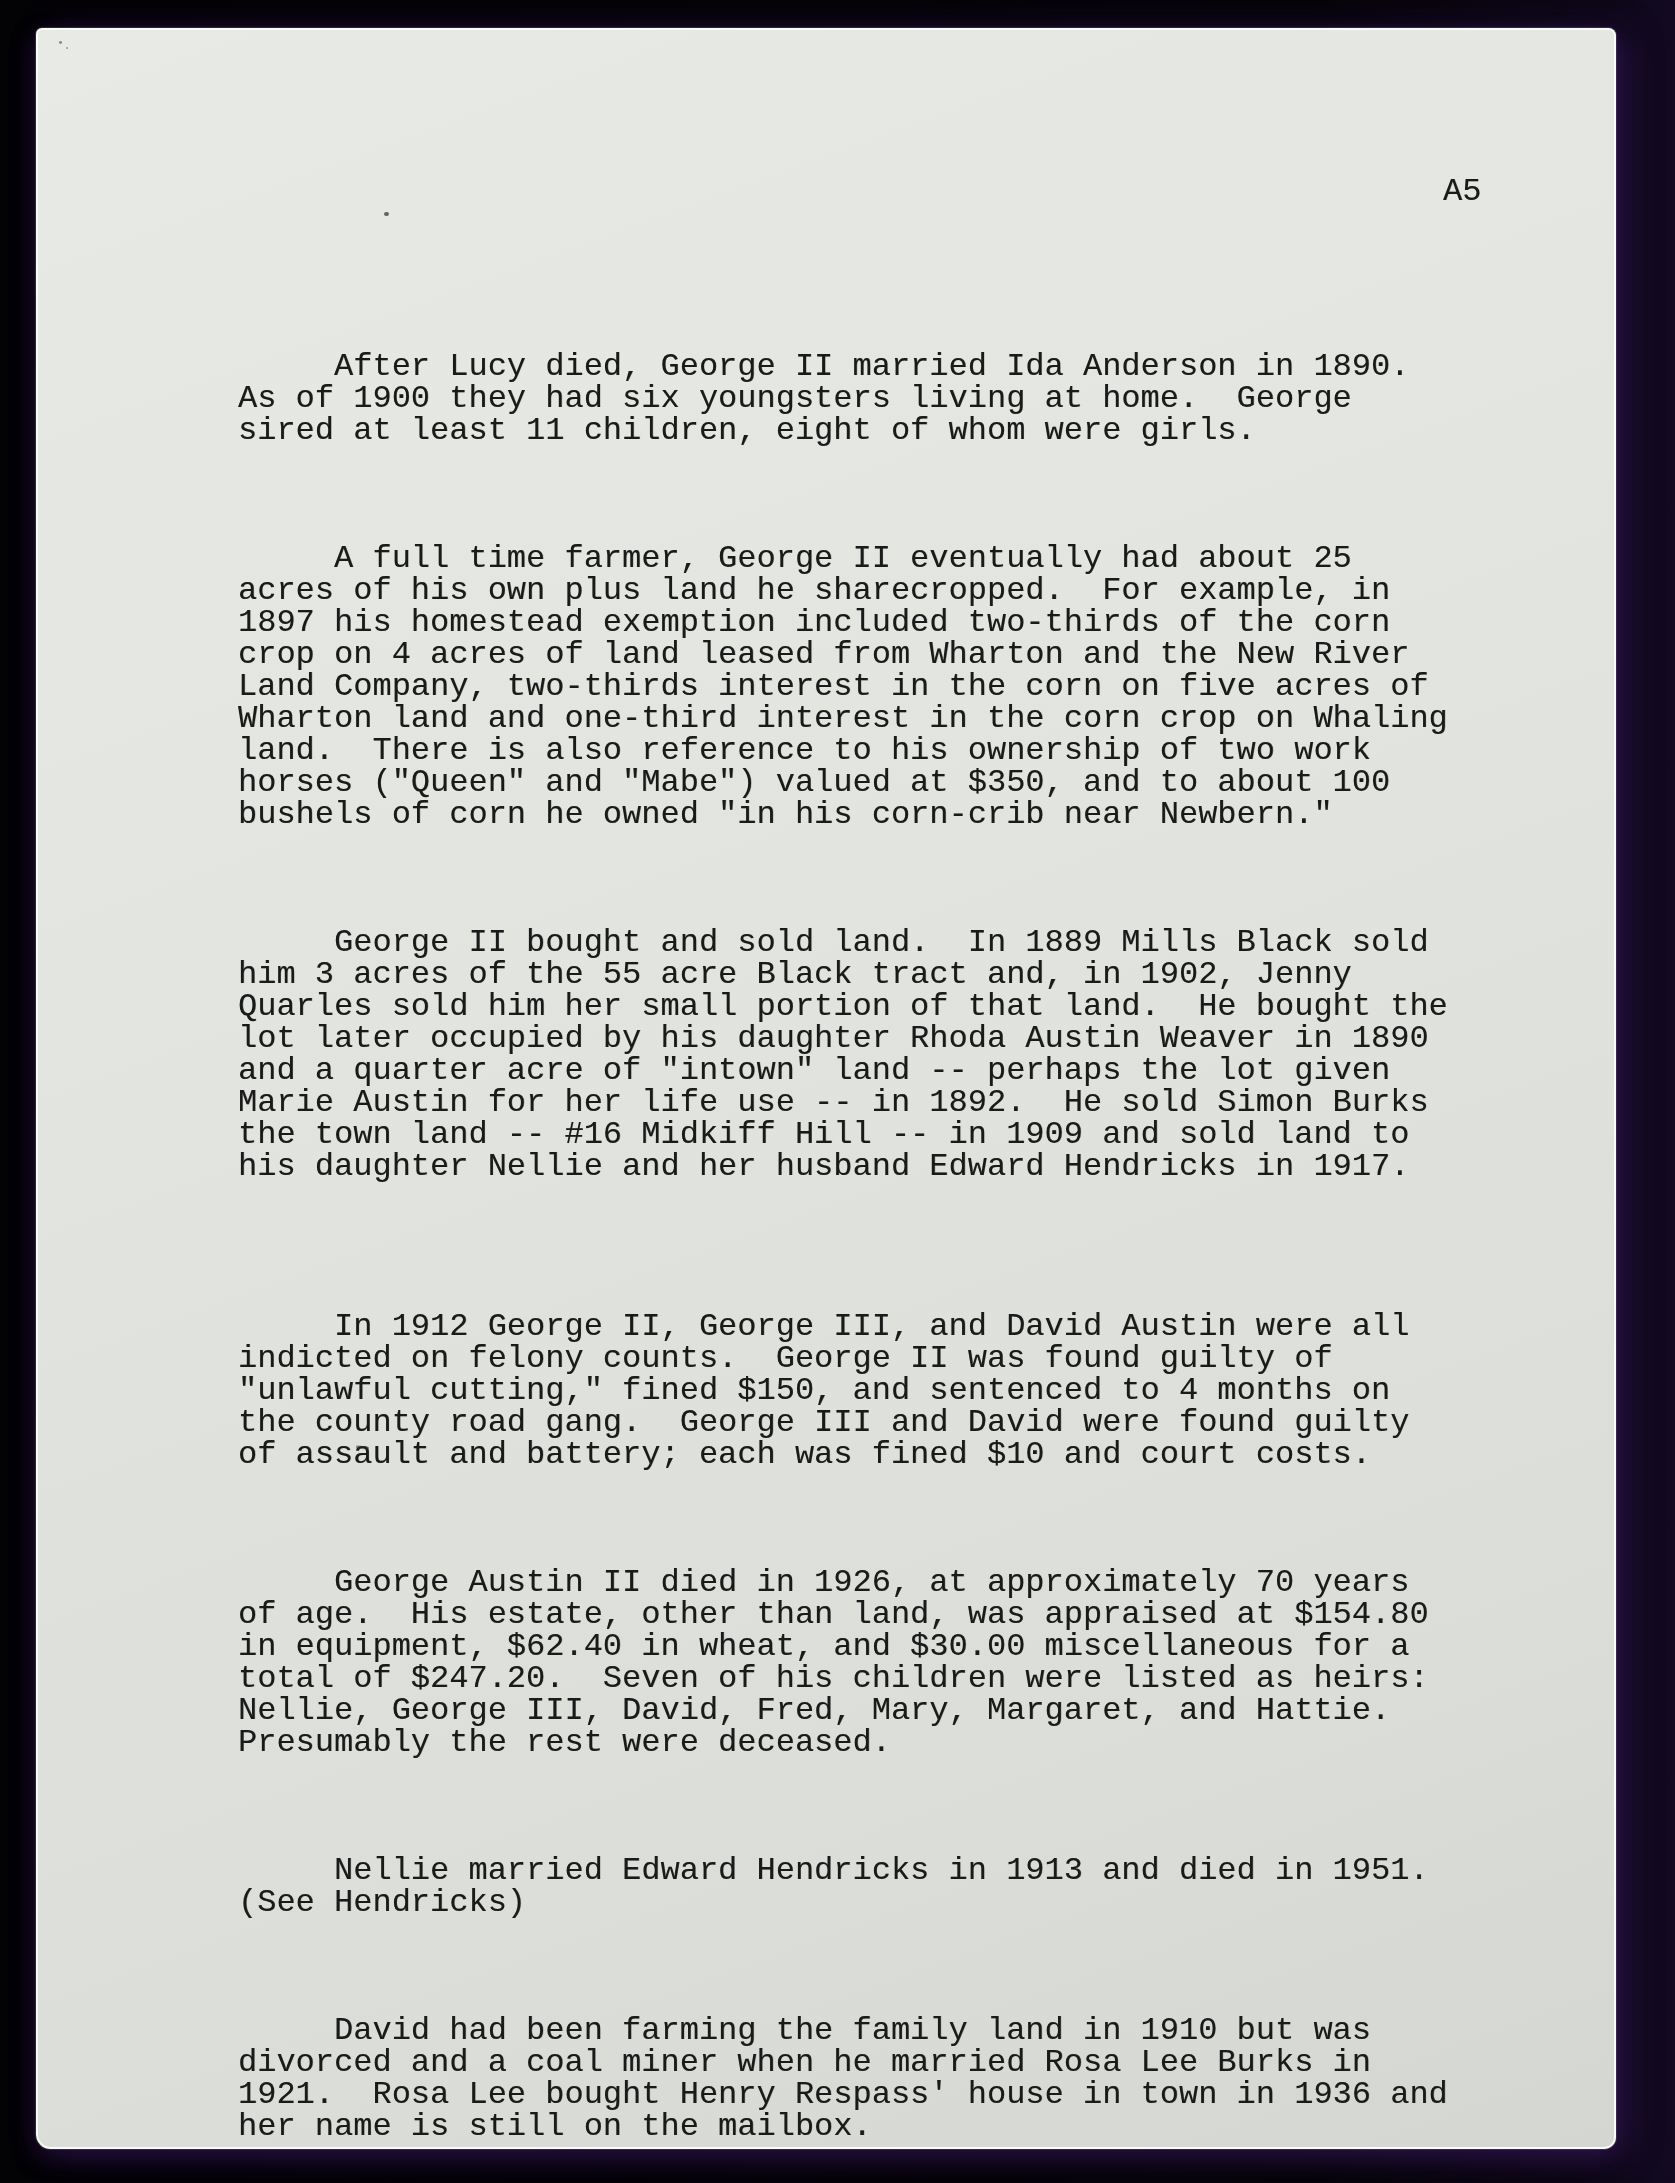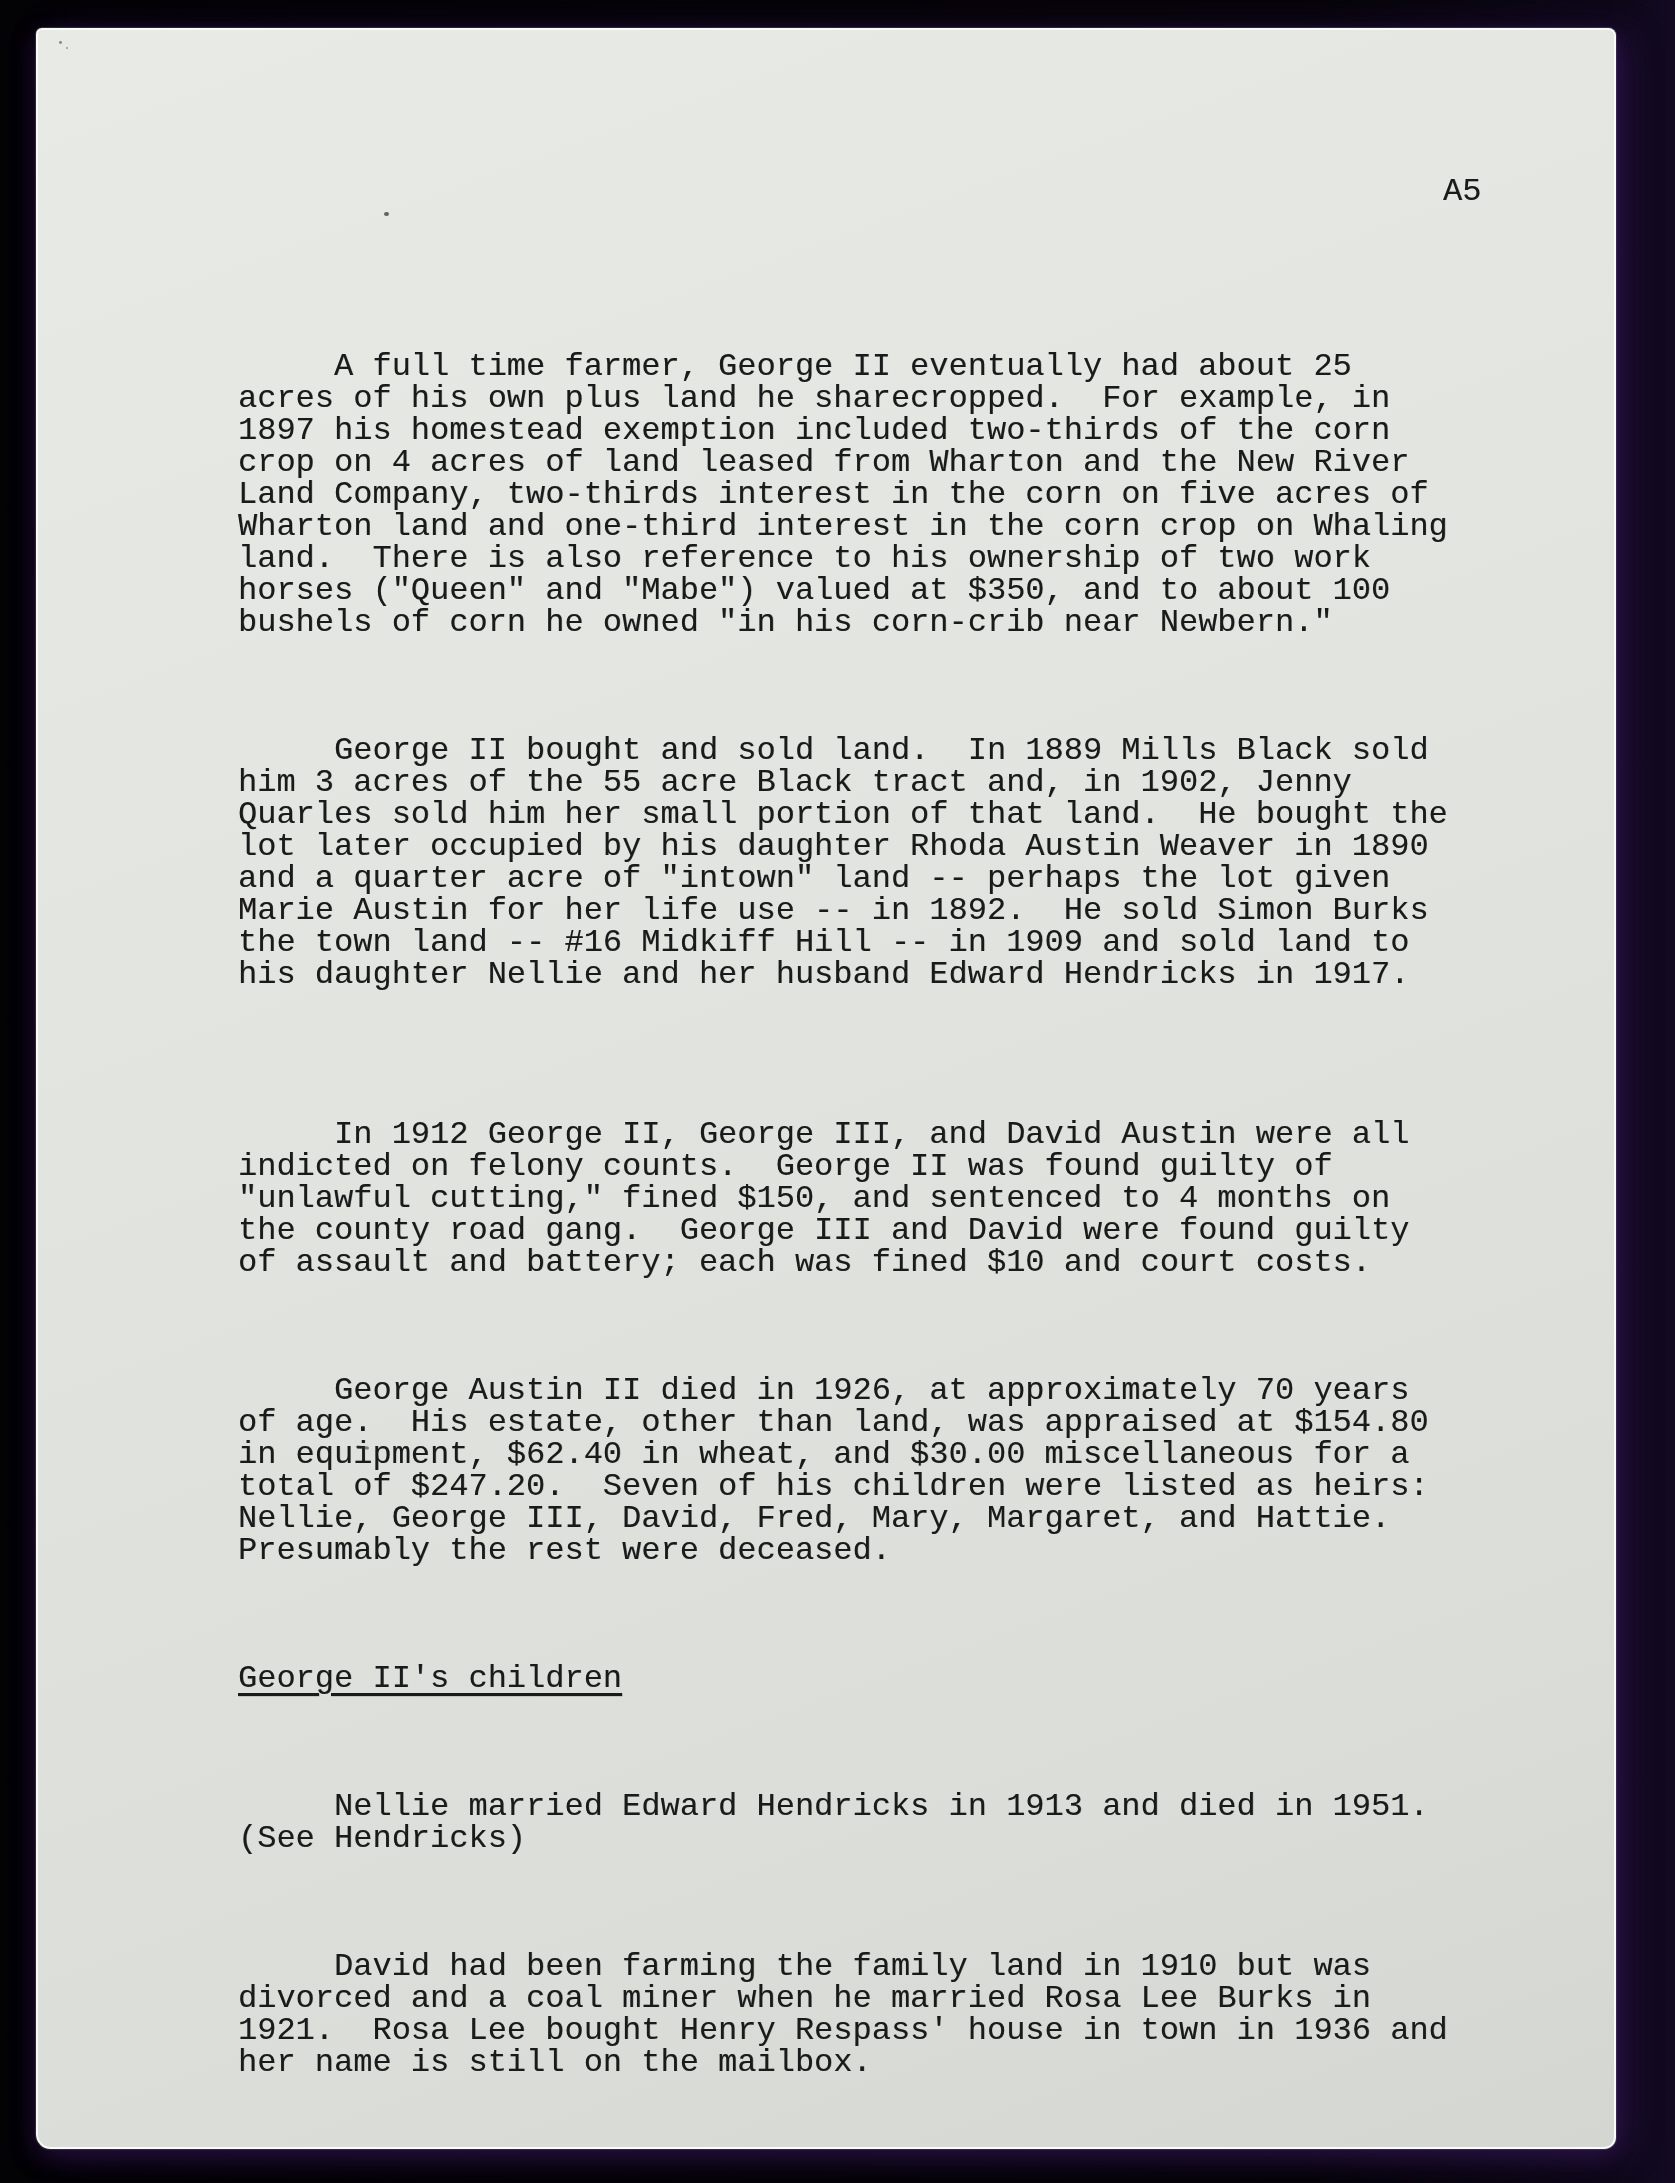--- a/index.html
+++ b/index.html
@@ -80,20 +80,23 @@
 </style>
 </head>
 <body>
 
 <div class="scan">
   <div class="paper">
 
     <div class="page-number typewriter">A5</div>
 
     <div class="text-column typewriter">
+      <div class="para">     After Lucy died, George II married Ida Anderson in 1890.
+As of 1900 they had six youngsters living at home.  George
+sired at least 11 children, eight of whom were girls.</div>
       <div class="para">     A full time farmer, George II eventually had about 25
 acres of his own plus land he sharecropped.  For example, in
 1897 his homestead exemption included two-thirds of the corn
 crop on 4 acres of land leased from Wharton and the New River
 Land Company, two-thirds interest in the corn on five acres of
 Wharton land and one-third interest in the corn crop on Whaling
 land.  There is also reference to his ownership of two work
 horses ("Queen" and "Mabe") valued at $350, and to about 100
 bushels of corn he owned "in his corn-crib near Newbern."</div>
       <div class="para gap-double">     George II bought and sold land.  In 1889 Mills Black sold
@@ -108,21 +111,20 @@
 indicted on felony counts.  George II was found guilty of
 "unlawful cutting," fined $150, and sentenced to 4 months on
 the county road gang.  George III and David were found guilty
 of assault and battery; each was fined $10 and court costs.</div>
       <div class="para">     George Austin II died in 1926, at approximately 70 years
 of age.  His estate, other than land, was appraised at $154.80
 in equipment, $62.40 in wheat, and $30.00 miscellaneous for a
 total of $247.20.  Seven of his children were listed as heirs:
 Nellie, George III, David, Fred, Mary, Margaret, and Hattie.
 Presumably the rest were deceased.</div>
-      <div class="para"><span class="heading-underline">George II's children</span></div>
       <div class="para">     Nellie married Edward Hendricks in 1913 and died in 1951.
 (See Hendricks)</div>
       <div class="para">     David had been farming the family land in 1910 but was
 divorced and a coal miner when he married Rosa Lee Burks in
 1921.  Rosa Lee bought Henry Respass' house in town in 1936 and
 her name is still on the mailbox.</div>
       
       
     </div>
 

